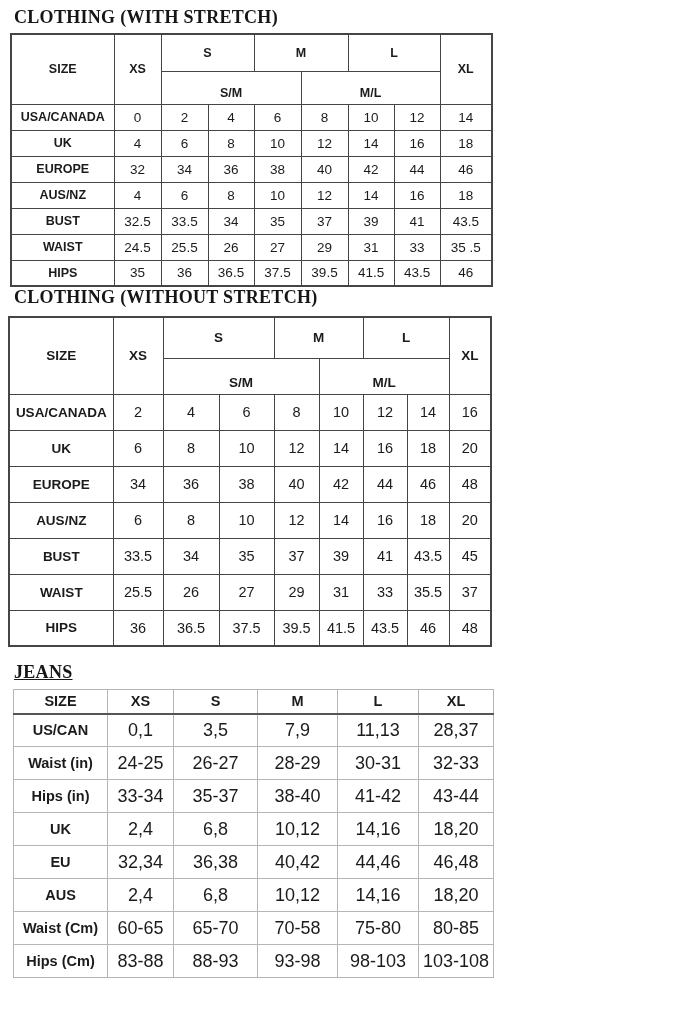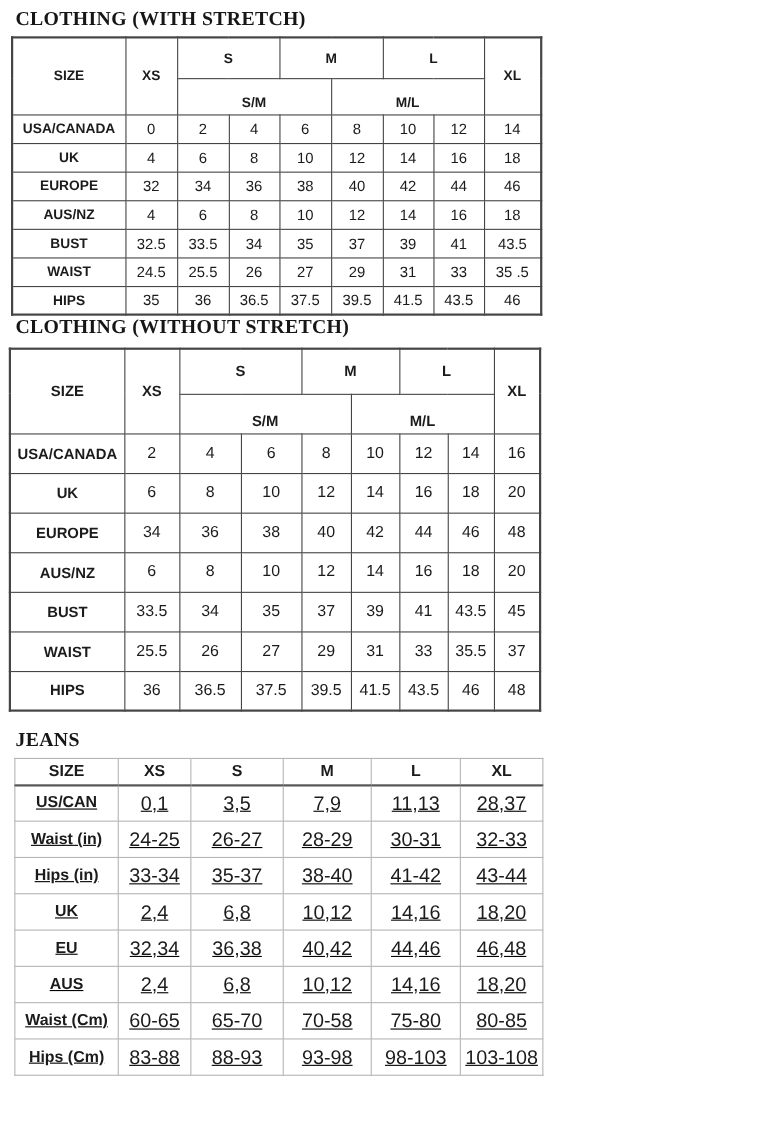--- a/index.html
+++ b/index.html
@@ -3,21 +3,21 @@
 <meta charset="utf-8">
 <style>
   html,body{margin:0;padding:0;background:#ffffff;}
   body{width:688px;height:1024px;overflow:hidden;font-family:"Liberation Sans",sans-serif;}
   .page{position:relative;width:552px;height:1024px;background:#ffffff;}
 
   .title{font-family:"Liberation Serif",serif;font-weight:bold;font-size:18px;
          letter-spacing:0.3px;color:#161616;line-height:21px;margin:0 0 0 14px;}
   .title1{padding-top:7px;}
   .title2{}
-  .title3{margin-top:15px;}
+  .title3{margin-top:15px;text-decoration:underline;}
 
   table{border-collapse:collapse;table-layout:fixed;background:#ffffff;}
 
   
   .sztable{border:2px solid #454545;}
   .sztable th,.sztable td{border:1.5px solid #454545;text-align:center;vertical-align:middle;
                           padding:0;color:#1b1b1b;overflow:hidden;}
   .sztable th{font-weight:bold;}
   .sztable td{font-weight:normal;}
   .vb{vertical-align:bottom !important;padding-bottom:4px !important;}
@@ -37,21 +37,21 @@
   .t2 .dr{height:36px;}
 
   
   .jt{margin:6px 0 0 13px;width:480px;border:1.4px solid #b5b5b5;}
   .jt th,.jt td{border:1.4px solid #b5b5b5;text-align:center;vertical-align:middle;
                 padding:0;color:#1b1b1b;overflow:hidden;}
   .jt th{font-weight:bold;font-size:14.5px;}
   .jt td{font-weight:normal;font-size:18px;}
   .jt .jhr{height:24px;}
   .jt .jhr th{border-bottom:2.6px solid #555555;}
-  .jt .jdr{height:33px;text-decoration:underline;}
+  .jt .jdr{height:33px;}
 </style>
 </head>
 <body>
 
 <div class="page">
 
   <h2 class="title title1">CLOTHING (WITH STRETCH)</h2>
 
   <table class="sztable t1">
     <colgroup>

